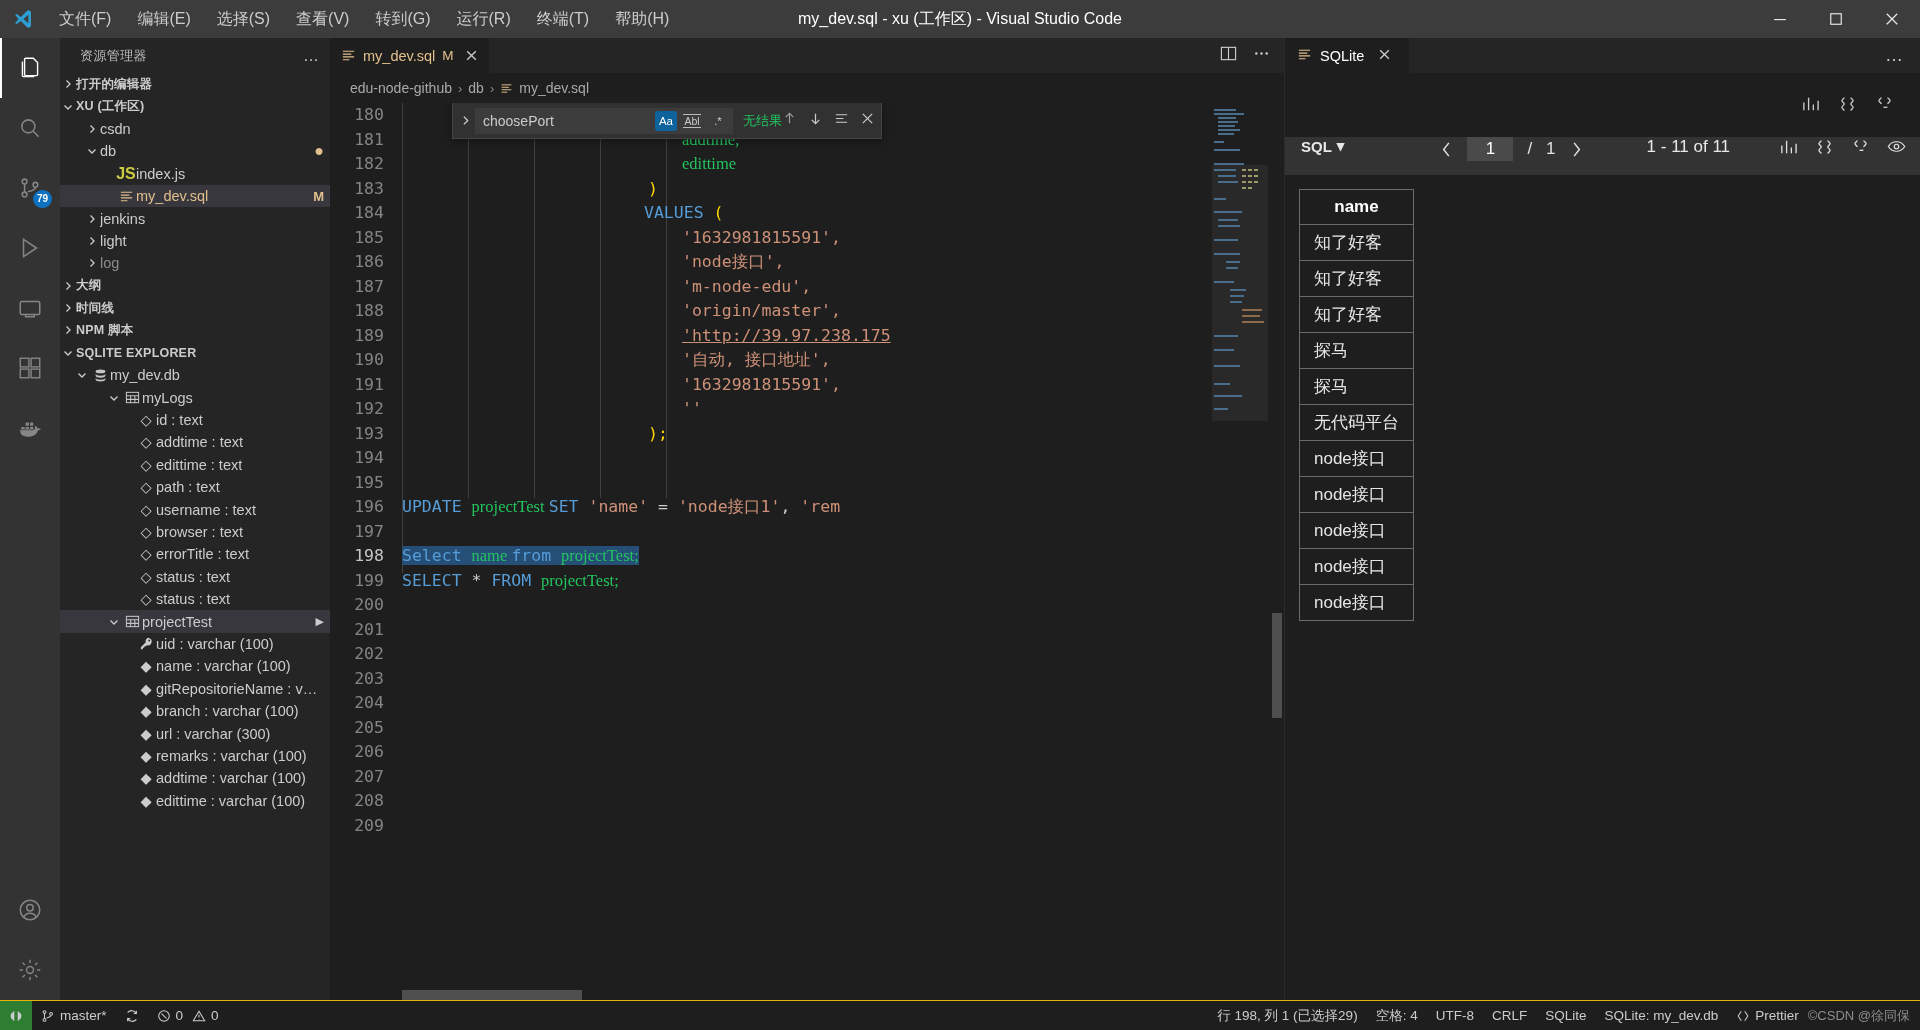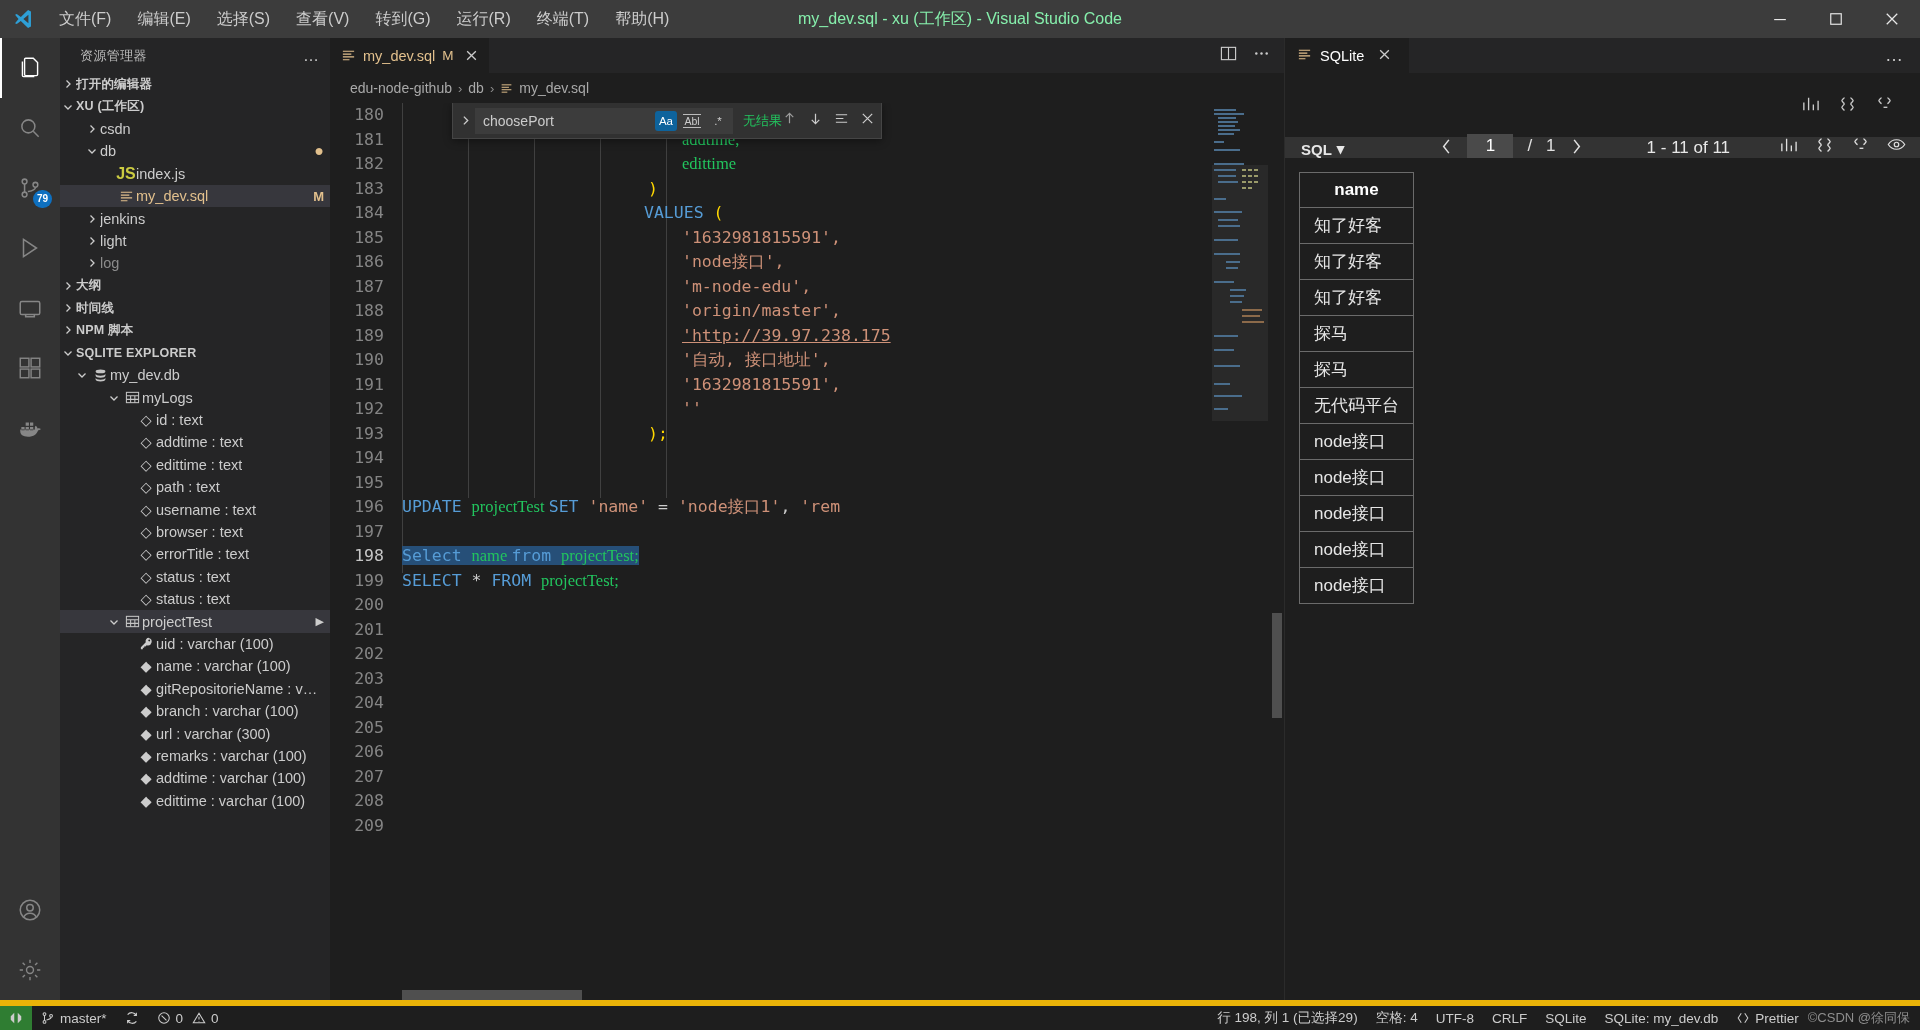--- a/index.html
+++ b/index.html
@@ -19,21 +19,21 @@
   }
   .vscode-logo { width: 46px; display:flex; align-items:center; justify-content:center; }
   .vscode-logo svg { width: 22px; height: 22px; }
   .menu { display: flex; align-items: center; height: 100%; }
   .menu-item {
     padding: 0 13px; font-size: 16px; color: #cccccc; line-height: 38px; cursor: default;
     white-space: nowrap;
   }
   .window-title {
     position: absolute; left: 0; right: 0; text-align: center; font-size: 16px;
-    color: #86efac; pointer-events: none;
+    color: #ffffff; pointer-events: none;
   }
   .win-controls { margin-left: auto; display: flex; height: 100%; z-index: 2; }
   .win-btn { width: 56px; display: flex; align-items: center; justify-content: center; }
   .win-btn svg { width: 14px; height: 14px; }
 
   
   .body { display: flex; flex: 1 1 auto; min-height: 0; }
 
   
   .activitybar {
@@ -183,21 +183,21 @@
   .rtab svg { width: 15px; height: 15px; }
   .rtab .close svg { width: 13px; height: 13px; color: #cccccc; }
   .rtab .close { margin-left: 6px; }
   .rtabs-actions { margin-left: auto; display: flex; align-items: center; padding-right: 16px; color: #cccccc; font-size: 18px; letter-spacing: 1px;}
   .result-top-icons {
     height: 64px; display:flex; align-items:center; justify-content:flex-end;
     gap: 18px; padding-right: 26px; color: #cccccc;
   }
   .result-top-icons svg { width: 19px; height: 19px; }
   .toolbar {
-    height: 21px; background: #333333; margin: 0 0 0 0; display: flex; align-items: flex-end;
+    height: 38px; background: #333333; margin: 0 0 0 0; display: flex; align-items: flex-start;
     padding: 0 14px 0 16px; gap: 0;
   }
   .tb-sql { font-size: 15px; font-weight: bold; color: #e8e8e8; display:flex; align-items:center; gap:5px;}
   .tb-nav { display: flex; align-items: center; gap: 14px; margin-left: 96px; }
   .tb-arrow { color: #e0e0e0; display:flex; }
   .tb-arrow svg { width: 13px; height: 17px; }
   .tb-page {
     background: #4a4a4a; color: #ffffff; min-width: 46px; height: 24px; line-height: 24px;
     text-align: center; font-size: 17px;
   }
@@ -213,21 +213,21 @@
     padding: 7px 14px; font-weight: bold; min-width: 104px; text-align: center;
   }
   .rtable td {
     border: 1px solid #6b6b6b; color: #e6e6e6; font-size: 17px; padding: 6px 14px;
     text-align: left; min-width: 104px;
   }
 
   
   .statusbar {
     height: 30px; flex: 0 0 30px; background: #1e1e1e; display: flex; align-items: center;
-    font-size: 13.5px; color: #cccccc; border-top: 6px solid #eab308; gap: 8px;
+    font-size: 13.5px; color: #cccccc; border-top: 1px solid #eab308; gap: 8px;
   }
   .sb-left { display: flex; align-items: center; height: 100%; }
   .sb-right { margin-left: auto; display: flex; align-items: center; height: 100%; padding-right: 6px;}
   .sb-item { padding: 0 9px; display: flex; align-items: center; gap: 5px; height: 100%; white-space: nowrap;}
   .sb-item svg { width: 14px; height: 14px; }
   .sb-remote { background: #2f7d32; }
   .sb-watermark { color: #8f8f8f; font-size: 13px; padding-right: 4px;}
 </style>
 </head>
 <body>

